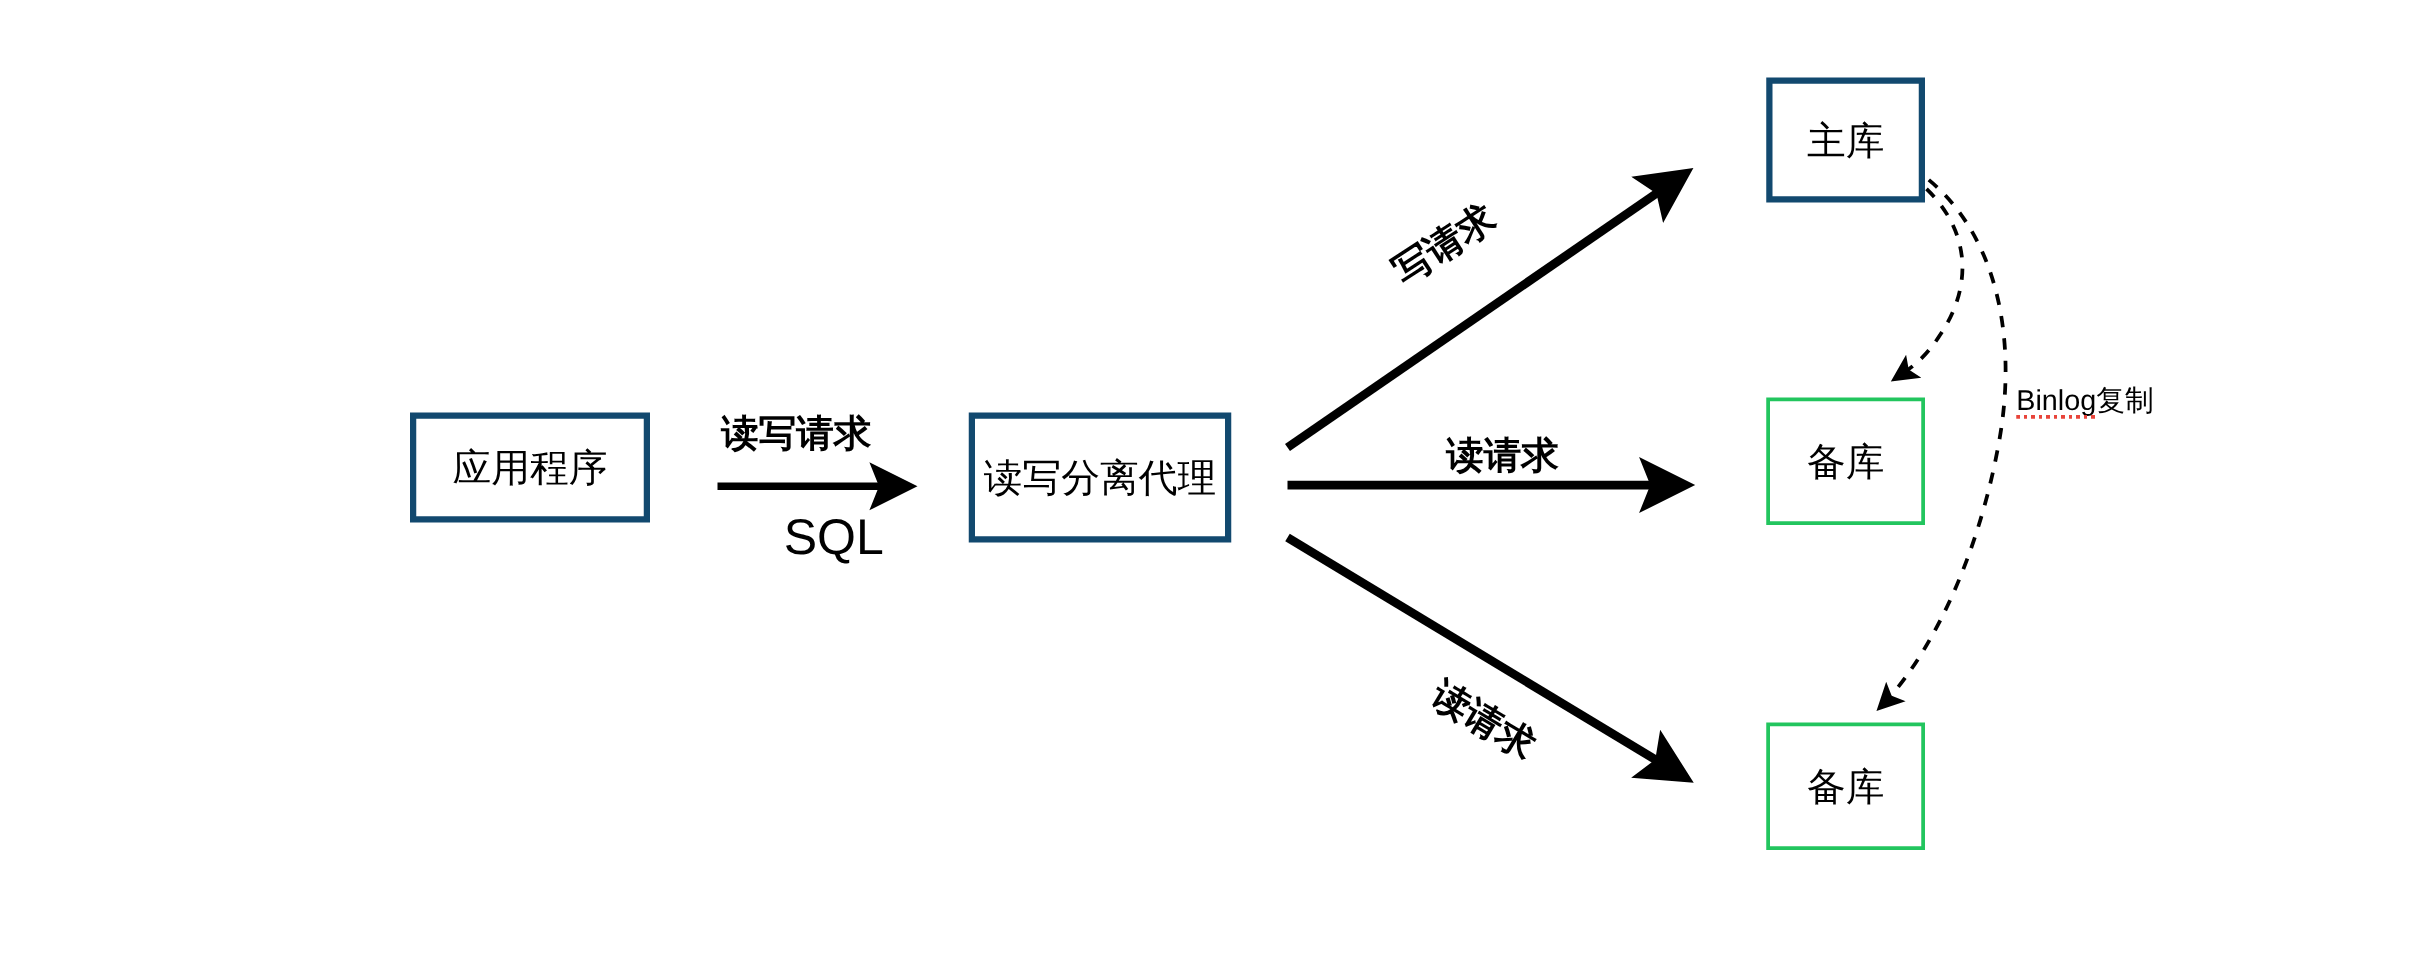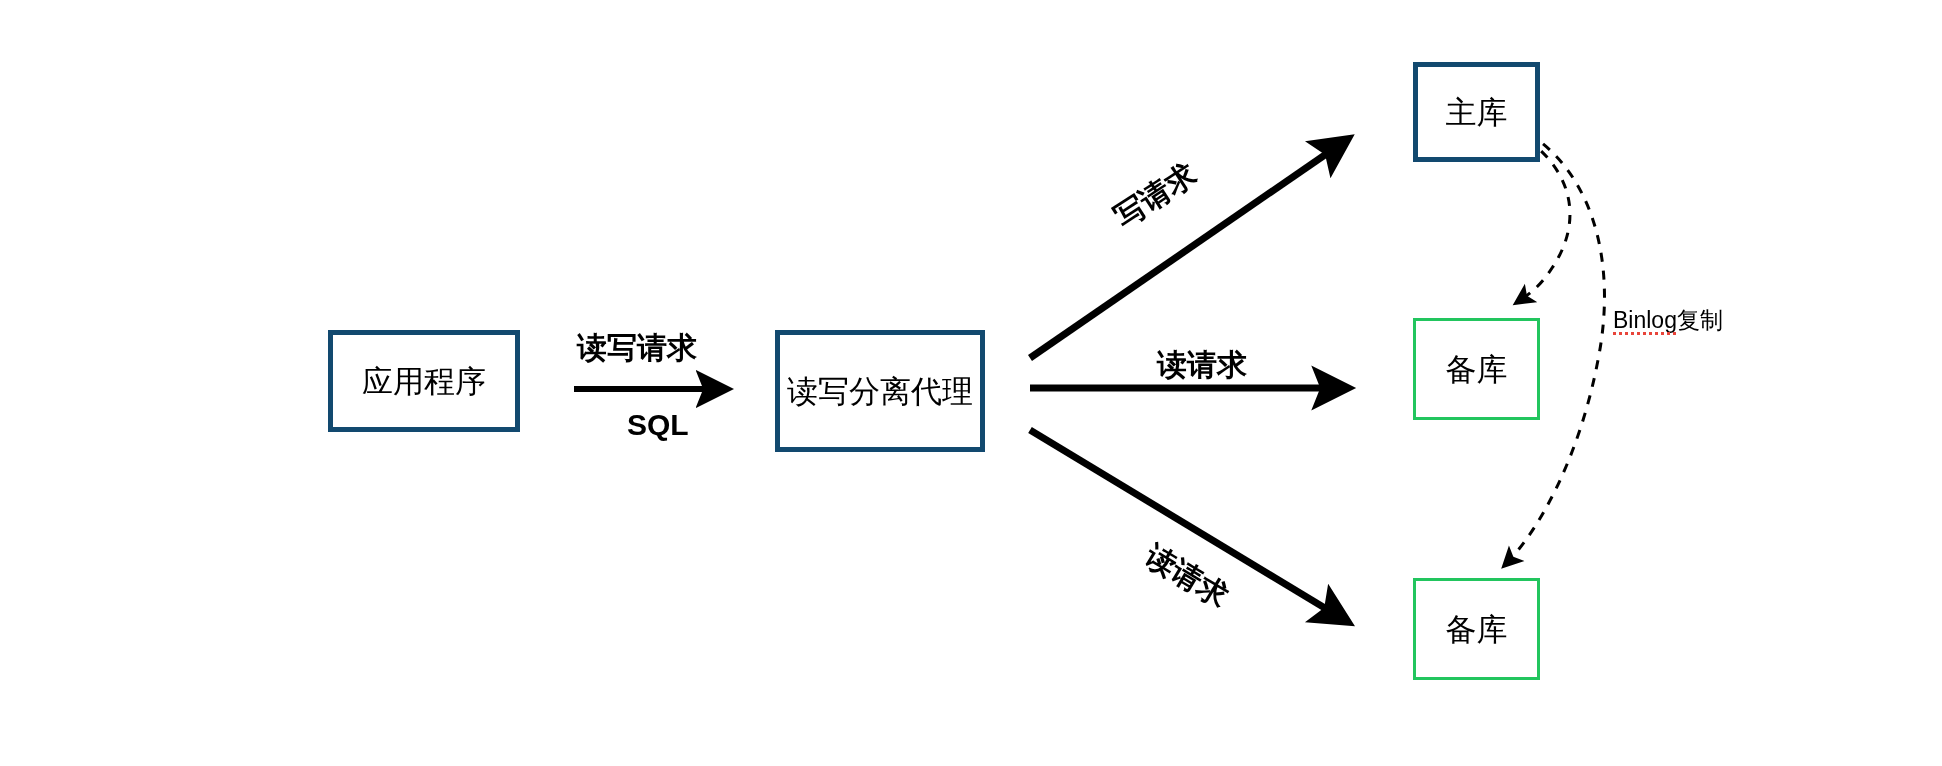--- a/index.html
+++ b/index.html
@@ -39,35 +39,35 @@
   .node .node-label {
     font-size: 31px;
     color: #000000;
     line-height: 1;
     white-space: nowrap;
     font-weight: 400;
   }
   .node.primary-border { border: 5px solid #12496f; }
   .node.replica-border { border: 3px solid #22c55e; }
 
-  #node-app        { left: 328px;  top: 330px; width: 192px; height: 102px; }
-  #node-proxy      { left: 775px;  top: 330px; width: 210px; height: 122px; }
+  #node-app        { left: 328px;  top: 330px; width: 192px; height: 88px; }
+  #node-proxy      { left: 775px;  top: 330px; width: 210px; height: 104px; }
   #node-master     { left: 1413px; top: 62px;  width: 127px; height: 100px; }
   #node-replica-1  { left: 1413px; top: 318px; width: 127px; height: 102px; }
   #node-replica-2  { left: 1413px; top: 578px; width: 127px; height: 102px; }
 
   
   .edge-label {
     position: absolute;
     color: #000000;
     white-space: nowrap;
     line-height: 1;
   }
   .edge-label.cjk     { font-size: 30px; font-weight: 700; }
-  .edge-label.latin   { font-size: 30px; font-weight: 700; }
+  .edge-label.latin   { font-size: 40px; font-weight: 400; }
 
   #label-rw-request { left: 577px;  top: 333px; text-align: center; }
   #label-sql        { left: 627px;  top: 410px; }
   #label-read-1     { left: 1157px; top: 350px; }
 
   .rotated-label {
     position: absolute;
     font-size: 30px;
     font-weight: 700;
     color: #000000;

